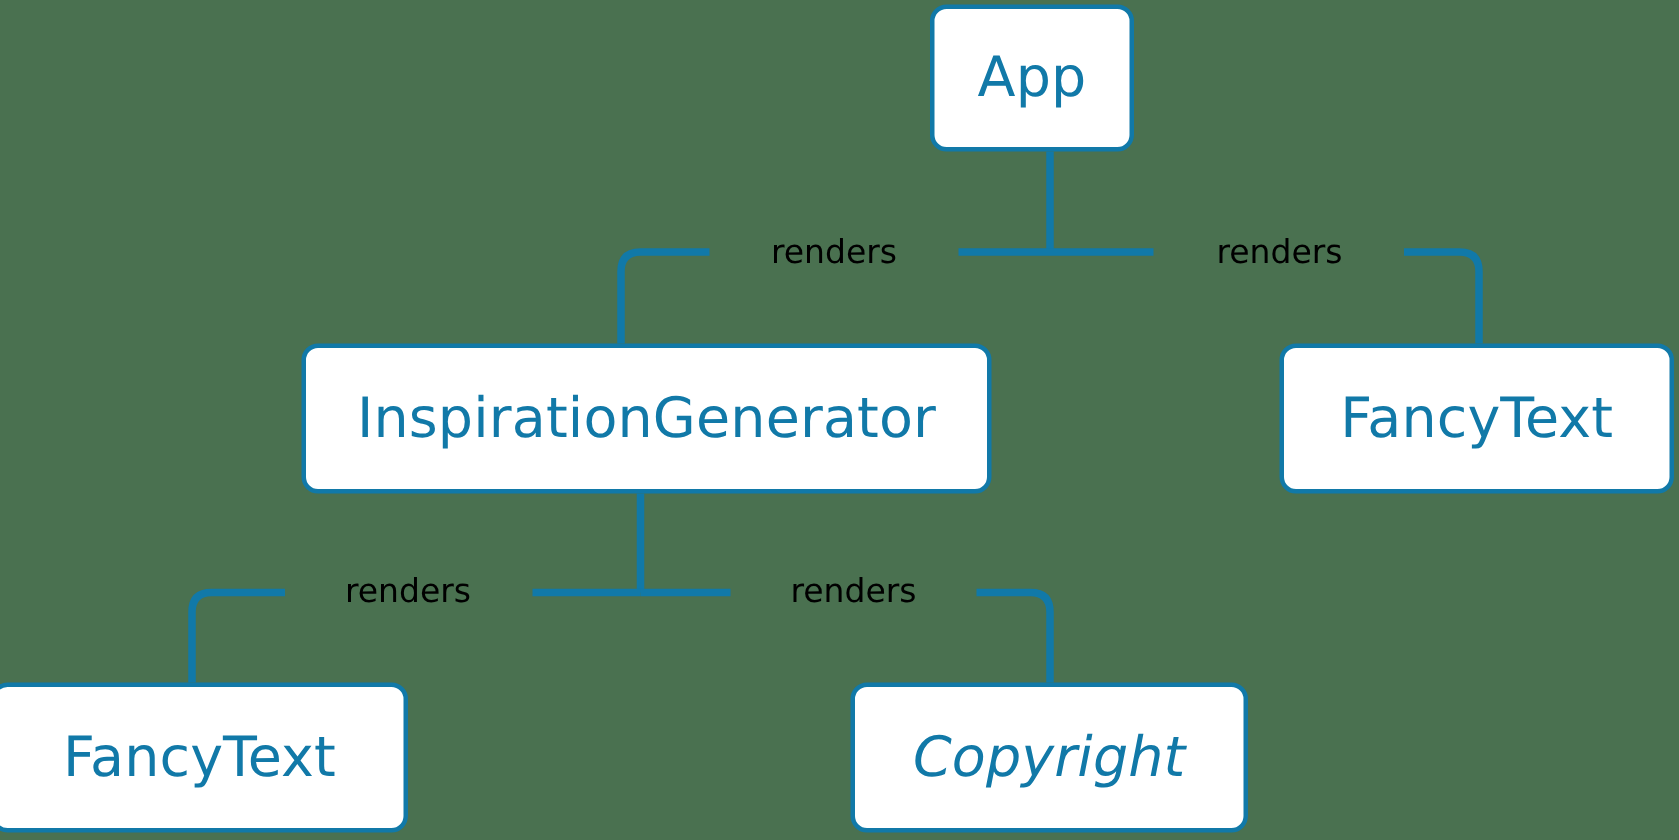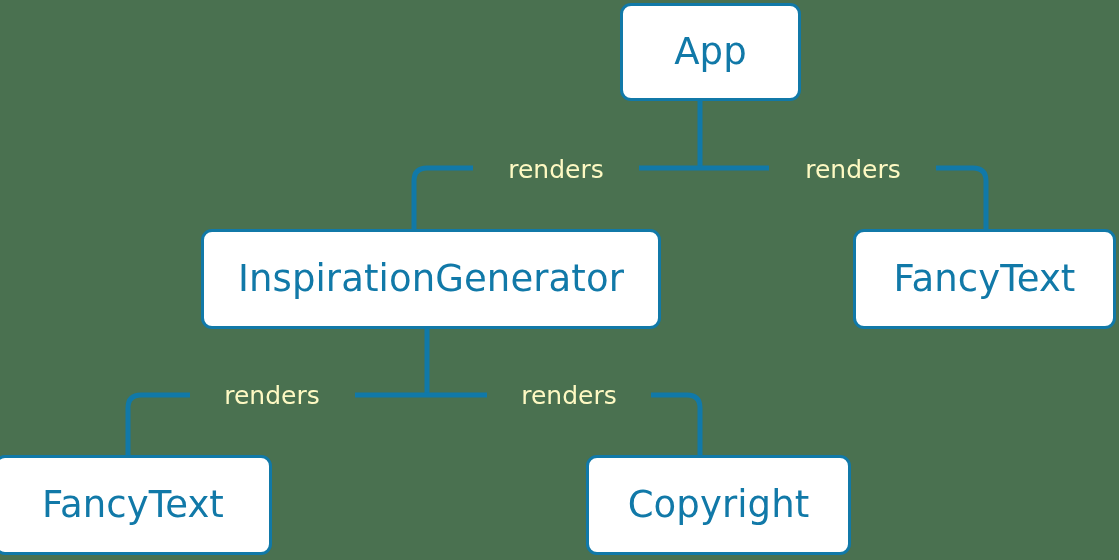--- a/index.html
+++ b/index.html
@@ -41,23 +41,23 @@
     letter-spacing: 0.1px;
     white-space: nowrap;
     z-index: 2;
   }
   .node-label {
     display: block;
     padding-bottom: 2px;
   }
   .edge-label {
     position: absolute;
-    color: #fef9c3;
+    color: #000000;
     font-family: "DejaVu Sans", sans-serif;
-    font-size: 25px;
+    font-size: 22px;
     line-height: 1;
     white-space: nowrap;
     transform: translate(-50%, -50%);
     z-index: 3;
   }
 </style>
 </head>
 <body>
 
 <div id="diagram">
@@ -76,37 +76,37 @@
       <path d="M 427 329 L 427 395"></path>
 
       <path d="M 427 395 L 355 395"></path>
       <path d="M 190 395 L 141 395 Q 128 395 128 408 L 128 455"></path>
 
       <path d="M 427 395 L 487 395"></path>
       <path d="M 651 395 L 687 395 Q 700 395 700 408 L 700 455"></path>
     </g>
   </svg>
 
-  <div class="node" style="left:620px; top:3px; width:181px; height:98px;">
+  <div class="node" style="left:620px; top:3px; width:136px; height:98px;">
     <span class="node-label">App</span>
   </div>
 
   <div class="node" style="left:201px; top:229px; width:460px; height:100px;">
     <span class="node-label">InspirationGenerator</span>
   </div>
 
   <div class="node" style="left:853px; top:229px; width:263px; height:100px;">
     <span class="node-label">FancyText</span>
   </div>
 
   <div class="node" style="left:-6px; top:455px; width:278px; height:100px;">
     <span class="node-label">FancyText</span>
   </div>
 
-  <div class="node" style="left:586px; top:455px; width:265px; height:100px;">
+  <div class="node" style="left:567px; top:455px; width:265px; height:100px;font-style:italic;">
     <span class="node-label">Copyright</span>
   </div>
 
   <span class="edge-label" style="left:556px; top:169px;">renders</span>
 
   <span class="edge-label" style="left:853px; top:169px;">renders</span>
 
   <span class="edge-label" style="left:272px; top:395px;">renders</span>
 
   <span class="edge-label" style="left:569px; top:395px;">renders</span>

